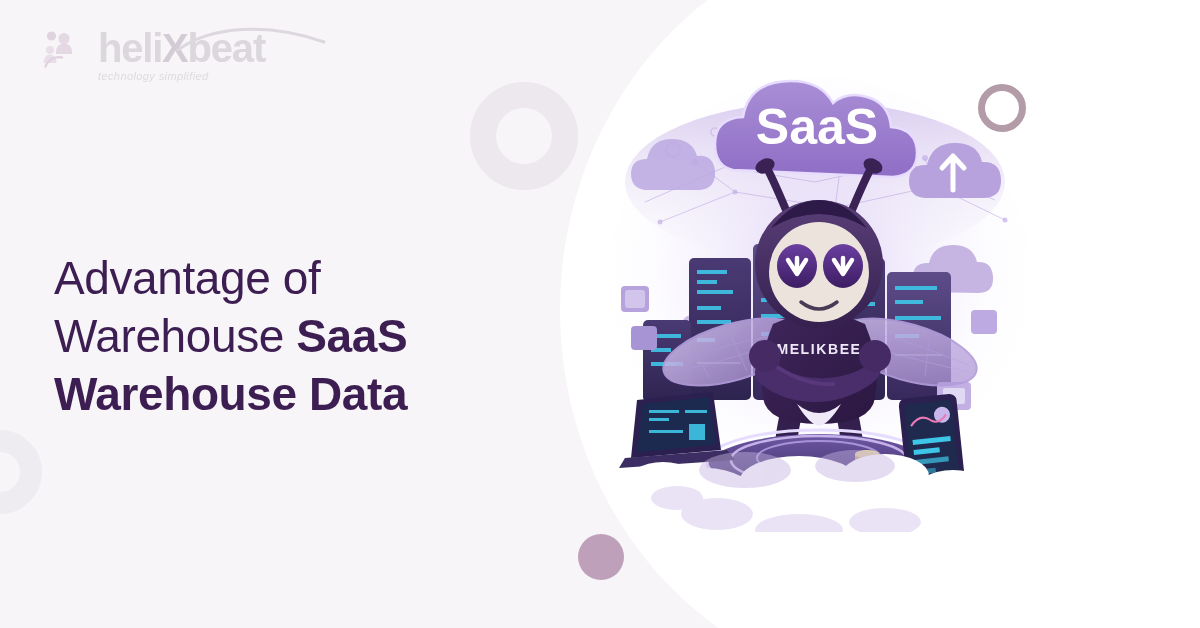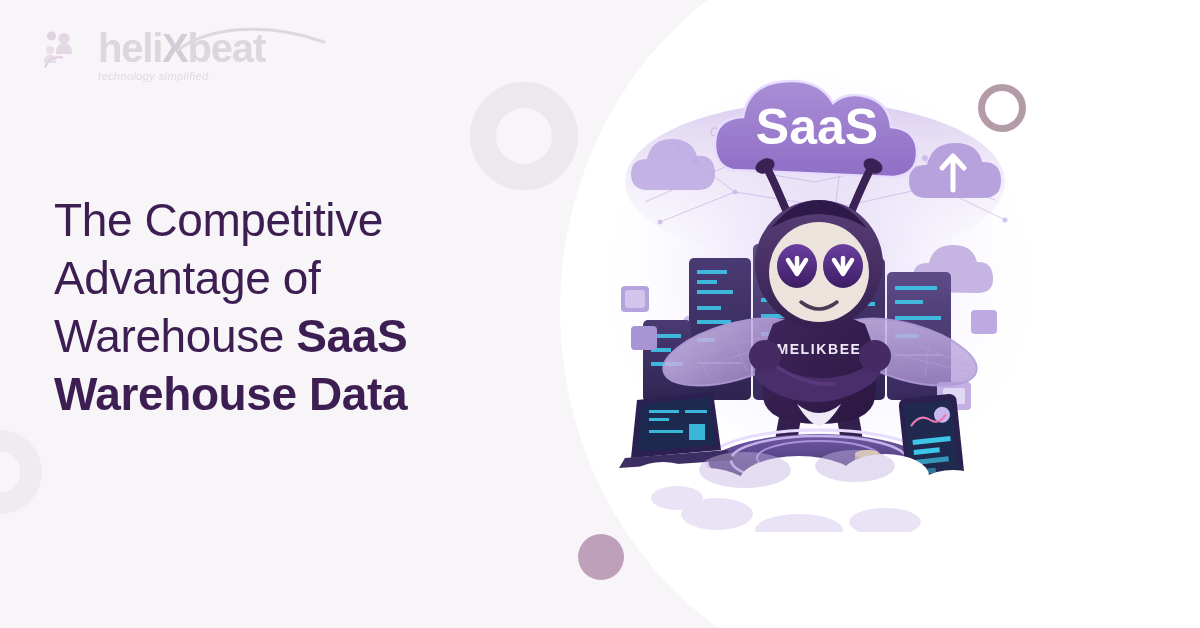--- a/index.html
+++ b/index.html
@@ -232,21 +232,21 @@
         <span>heli</span><span class="x-accent">X</span><span>beat</span>
         <svg class="logo-swoosh" viewBox="0 0 150 30">
           <path d="M2 26 C34 2 92 -2 148 18" fill="none" stroke="#ddd8df" stroke-width="3" stroke-linecap="round"></path>
         </svg>
       </div>
       <div class="logo-tagline">technology simplified</div>
     </div>
   </div>
 
   <h1 class="headline">
-    <span>The Competitive</span><br>
+    <br>
     <span>Advantage of</span><br>
     <span>Warehouse </span><b>SaaS</b><br>
     <b>Warehouse Data</b>
   </h1>
 
   <div class="illustration">
     <svg class="illu-svg" viewBox="0 0 470 470">
       <defs>
         <linearGradient id="gCloudBubble" x1="0" y1="0" x2="0" y2="1">
           <stop offset="0" stop-color="#a98ed6"></stop>

